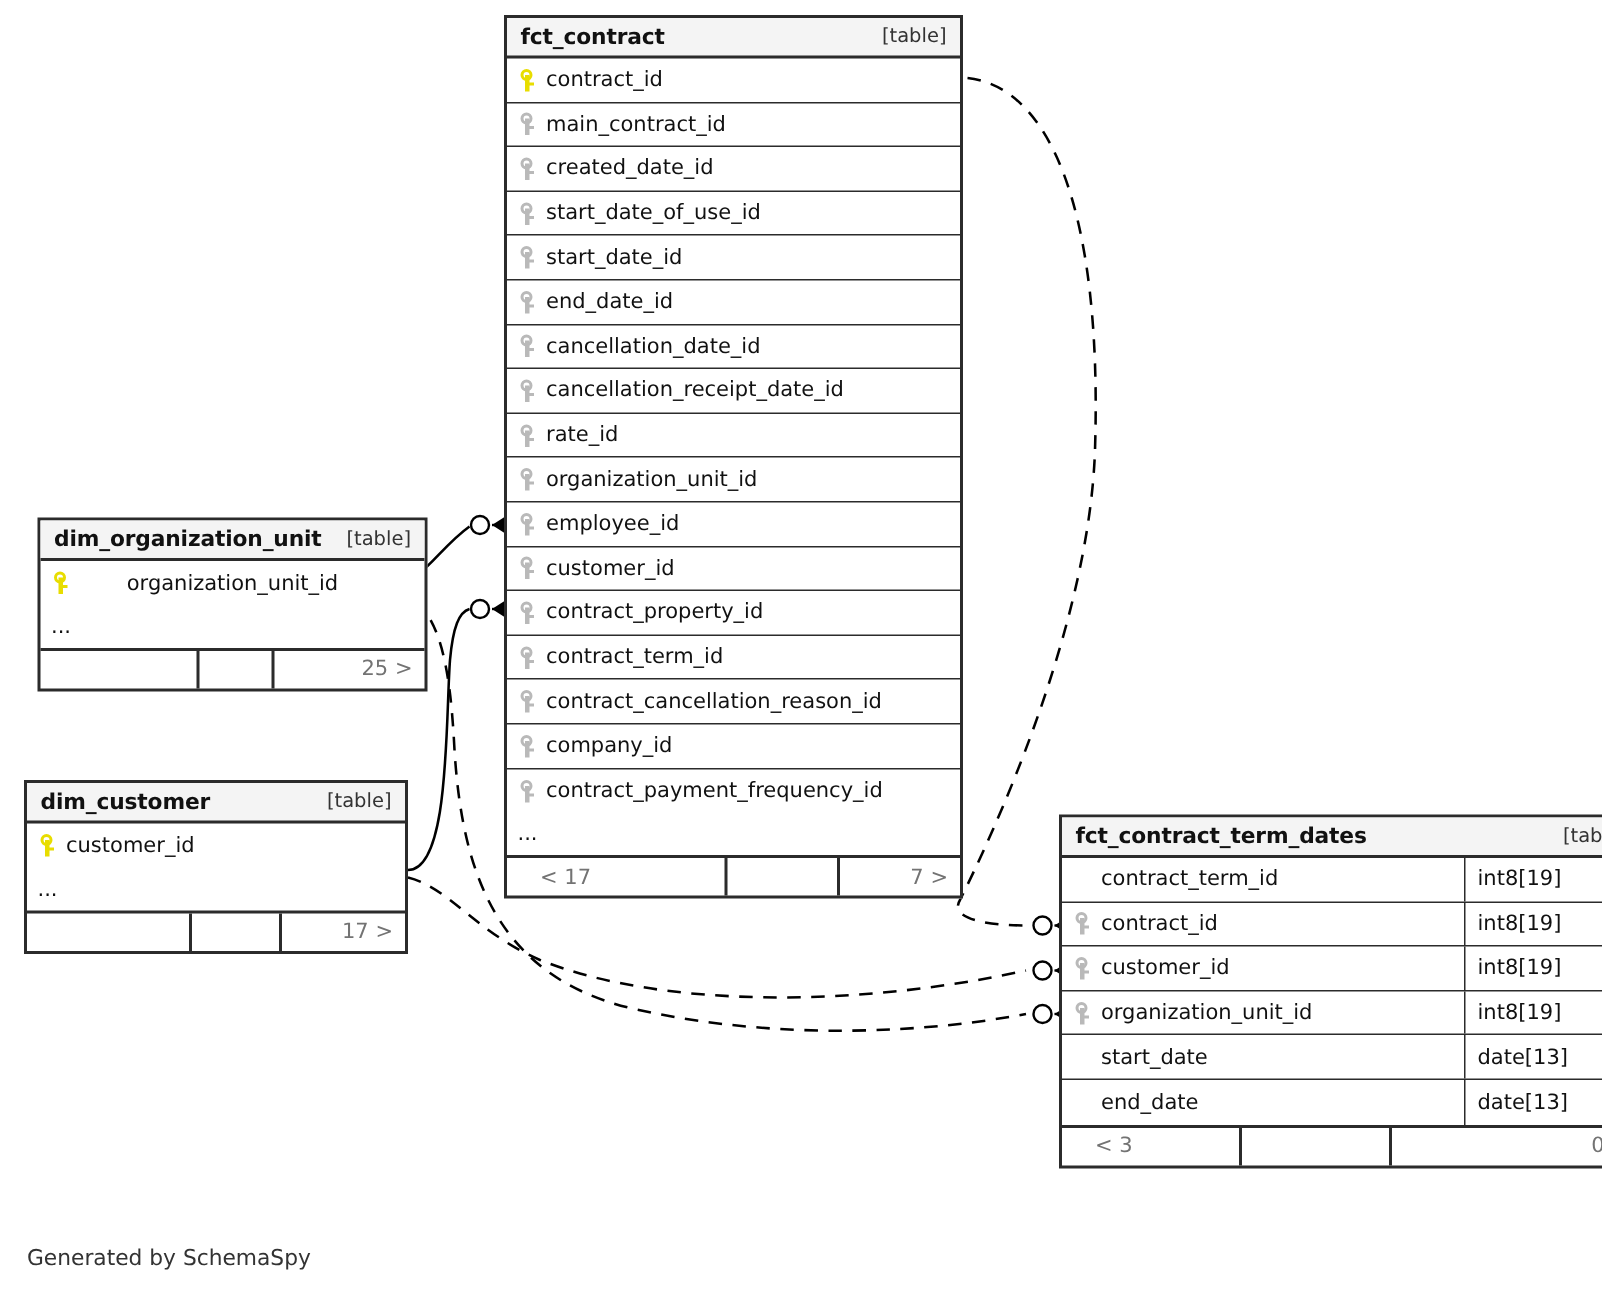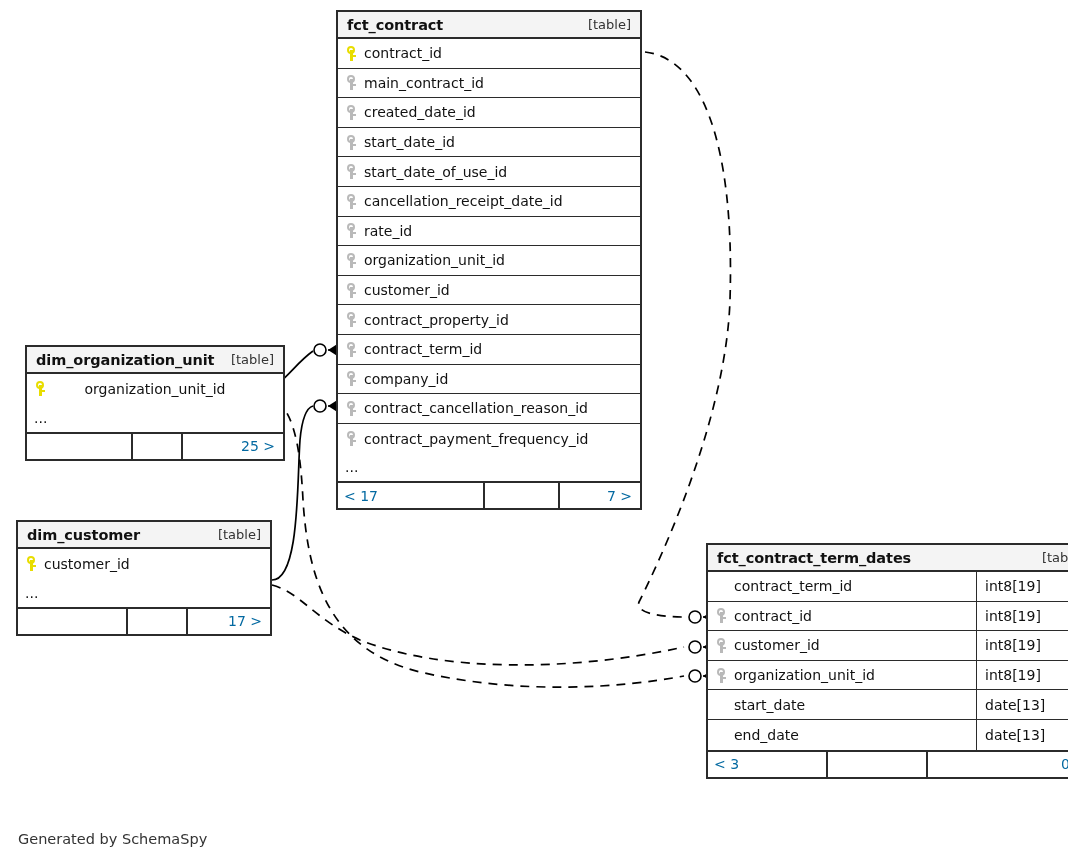--- a/index.html
+++ b/index.html
@@ -58,23 +58,23 @@
     display:flex;align-items:center;padding-left:7px;box-sizing:border-box;
     font-size:14px;color:#111;
   }
   .footer{
     display:flex;height:27px;
     border-top:2px solid #2b2b2b;
     box-sizing:border-box;
   }
   .footer .fc{
     height:100%;display:flex;align-items:center;
-    font-size:14px;color:#0369a1;box-sizing:border-box;
-  }
-  .footer .fc.left{justify-content:flex-start;padding-left:6px;}
+    font-size:14px;color:#737373;box-sizing:border-box;
+  }
+  .footer .fc.left{justify-content:flex-start;padding-left:22px;}
   .footer .fc.right{justify-content:flex-end;padding-right:8px;}
   .footer .fc.mid{border-left:2px solid #2b2b2b;border-right:2px solid #2b2b2b;}
   .footer .fc.last{border-left:0;}
 
   
   .key{display:inline-block;width:9px;height:15px;position:relative;}
   .key i{position:absolute;left:3px;top:4px;width:3px;height:11px;display:block;border-radius:0;}
   .key b{position:absolute;left:0.5px;top:0px;width:8px;height:8px;border-radius:50%;box-sizing:border-box;border-width:2.5px;border-style:solid;}
   .key s{position:absolute;left:5.5px;top:9px;width:3.5px;height:2px;display:block;}
   .key.pk i,.key.pk s{background:#e8dd00;}
@@ -166,31 +166,51 @@
           <span class="col-name">created_date_id</span>
         </div>
         <div class="row">
           <span class="keycell">
             <span class="key fk">
               <b></b>
               <i></i>
               <s></s>
             </span>
           </span>
+          <span class="col-name">start_date_of_use_id</span>
+        </div>
+        <div class="row">
+          <span class="keycell">
+            <span class="key fk">
+              <b></b>
+              <i></i>
+              <s></s>
+            </span>
+          </span>
           <span class="col-name">start_date_id</span>
         </div>
         <div class="row">
           <span class="keycell">
             <span class="key fk">
               <b></b>
               <i></i>
               <s></s>
             </span>
           </span>
-          <span class="col-name">start_date_of_use_id</span>
+          <span class="col-name">end_date_id</span>
+        </div>
+        <div class="row">
+          <span class="keycell">
+            <span class="key fk">
+              <b></b>
+              <i></i>
+              <s></s>
+            </span>
+          </span>
+          <span class="col-name">cancellation_date_id</span>
         </div>
         <div class="row">
           <span class="keycell">
             <span class="key fk">
               <b></b>
               <i></i>
               <s></s>
             </span>
           </span>
           <span class="col-name">cancellation_receipt_date_id</span>
@@ -216,20 +236,30 @@
           <span class="col-name">organization_unit_id</span>
         </div>
         <div class="row">
           <span class="keycell">
             <span class="key fk">
               <b></b>
               <i></i>
               <s></s>
             </span>
           </span>
+          <span class="col-name">employee_id</span>
+        </div>
+        <div class="row">
+          <span class="keycell">
+            <span class="key fk">
+              <b></b>
+              <i></i>
+              <s></s>
+            </span>
+          </span>
           <span class="col-name">customer_id</span>
         </div>
         <div class="row">
           <span class="keycell">
             <span class="key fk">
               <b></b>
               <i></i>
               <s></s>
             </span>
           </span>
@@ -246,31 +276,31 @@
           <span class="col-name">contract_term_id</span>
         </div>
         <div class="row">
           <span class="keycell">
             <span class="key fk">
               <b></b>
               <i></i>
               <s></s>
             </span>
           </span>
+          <span class="col-name">contract_cancellation_reason_id</span>
+        </div>
+        <div class="row">
+          <span class="keycell">
+            <span class="key fk">
+              <b></b>
+              <i></i>
+              <s></s>
+            </span>
+          </span>
           <span class="col-name">company_id</span>
-        </div>
-        <div class="row">
-          <span class="keycell">
-            <span class="key fk">
-              <b></b>
-              <i></i>
-              <s></s>
-            </span>
-          </span>
-          <span class="col-name">contract_cancellation_reason_id</span>
         </div>
         <div class="row">
           <span class="keycell">
             <span class="key fk">
               <b></b>
               <i></i>
               <s></s>
             </span>
           </span>
           <span class="col-name">contract_payment_frequency_id</span>

